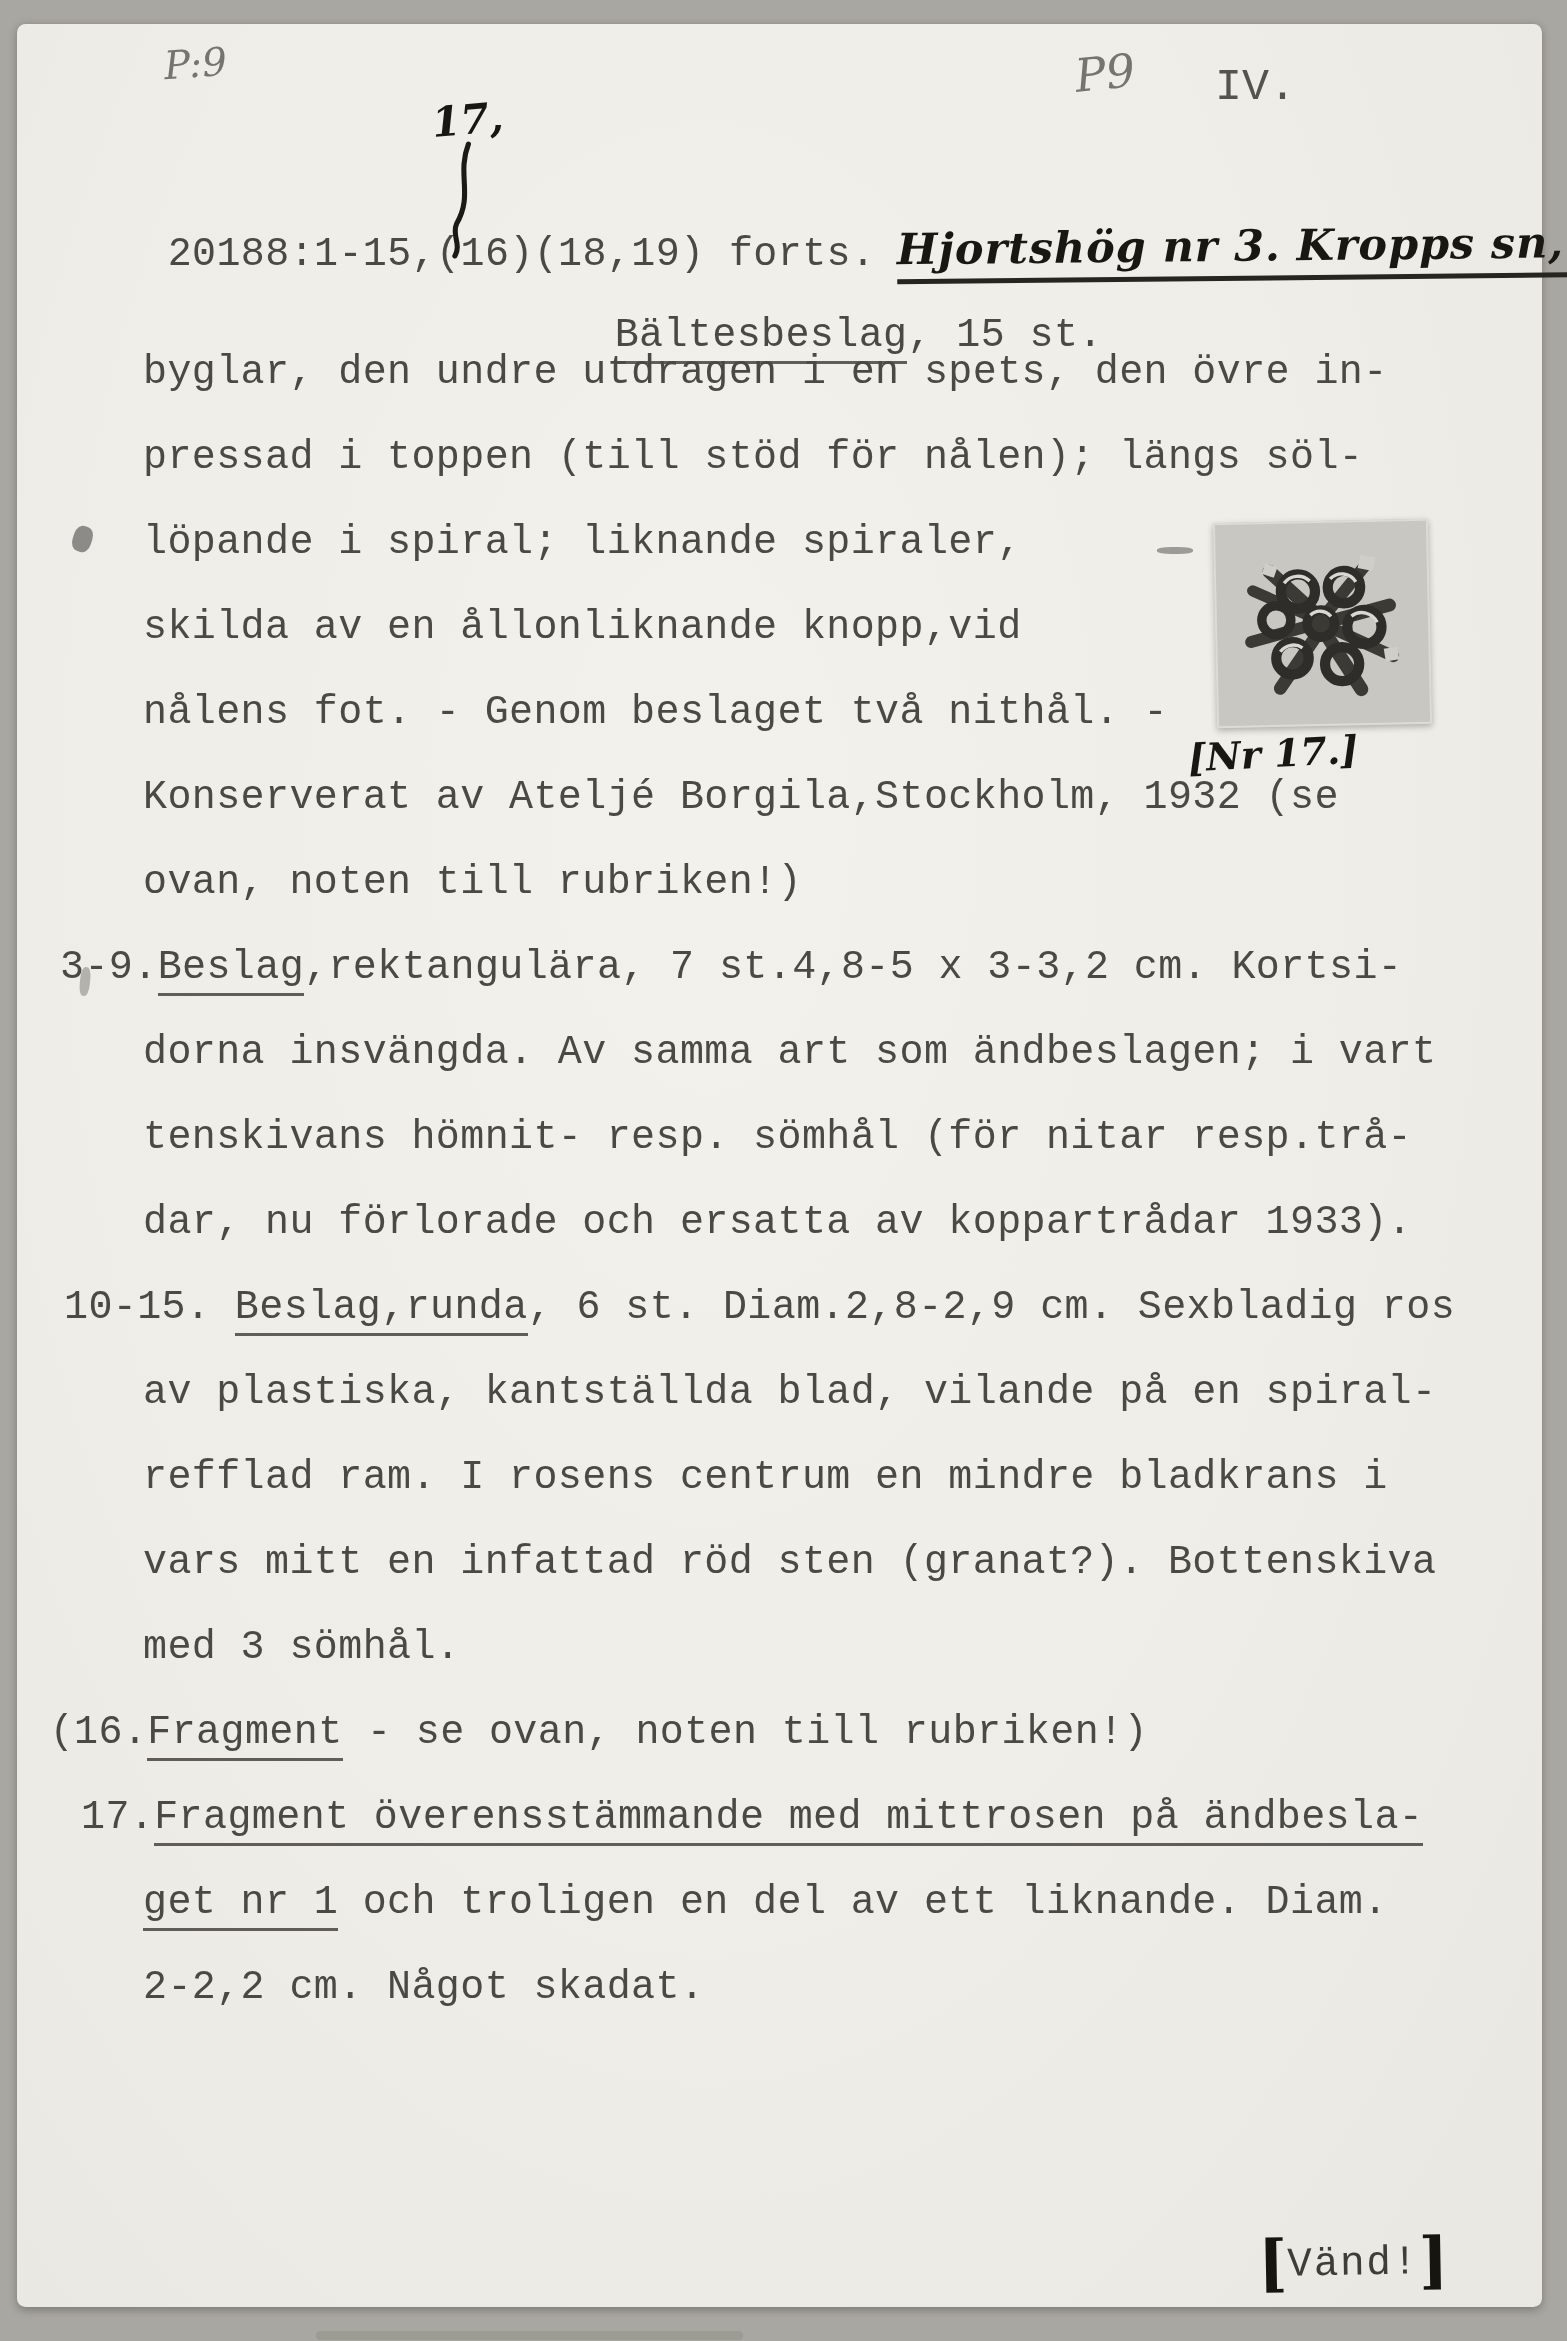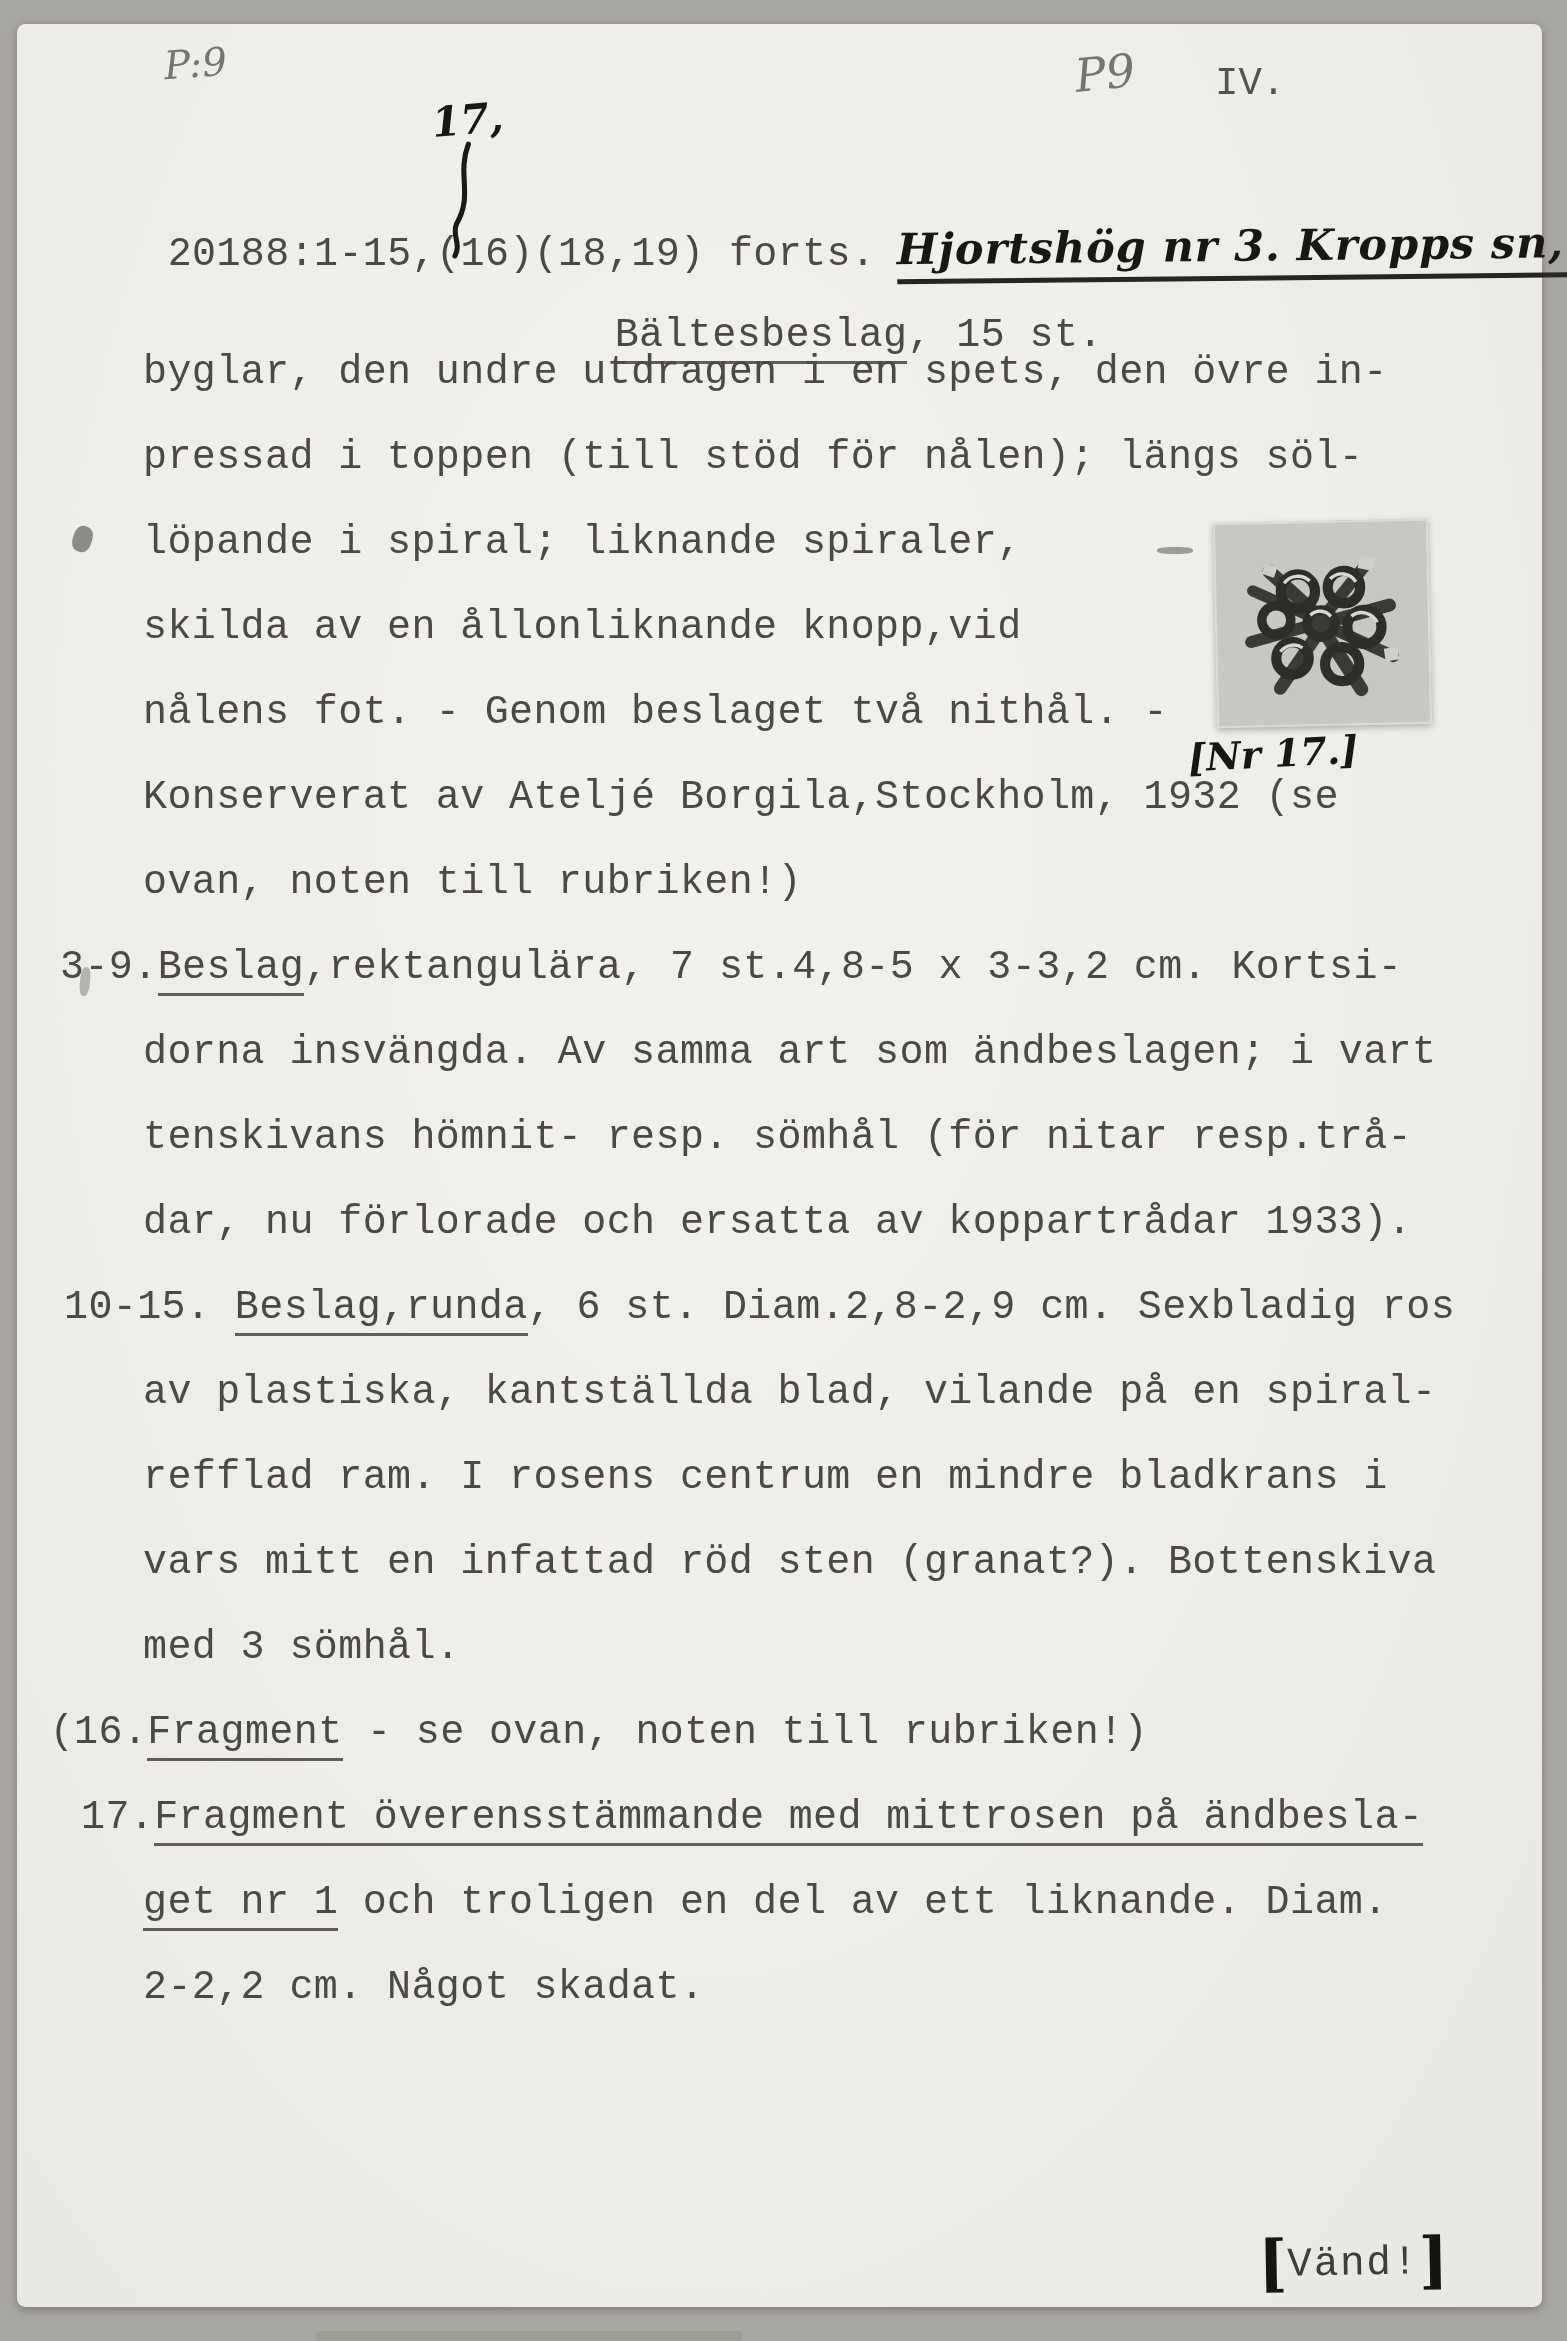--- a/index.html
+++ b/index.html
@@ -23,21 +23,21 @@
   }
   .pencil{
     font-family:"DejaVu Serif", serif;
     font-style:italic;color:#76746f;font-weight:400;
   }
   .abs{position:absolute;white-space:pre;}
 
   
   .mark-tl{left:147px;top:17px;font-size:39px;transform:rotate(-4deg);}
   .mark-tr{left:1058px;top:22px;font-size:46px;transform:rotate(-6deg);}
-  .numeral{left:1198px;top:38px;font-size:39px;color:#55534e;}
+  .numeral{left:1198px;top:38px;font-size:45px;color:#55534e;}
   .headline{left:53px;top:156px;font-size:40px;letter-spacing:0.4px;}
   .site{
     display:inline-block;margin-left:22px;font-size:43px;letter-spacing:0.9px;
     border-bottom:5.1px solid #262520;padding-bottom:5.1px;
     transform:rotate(-.6deg) translateY(-5.1px);
   }
   .inserted{left:415px;top:72px;font-size:41px;transform:rotate(-5deg);}
   .caret-svg{left:426px;top:116px;}
 
   

